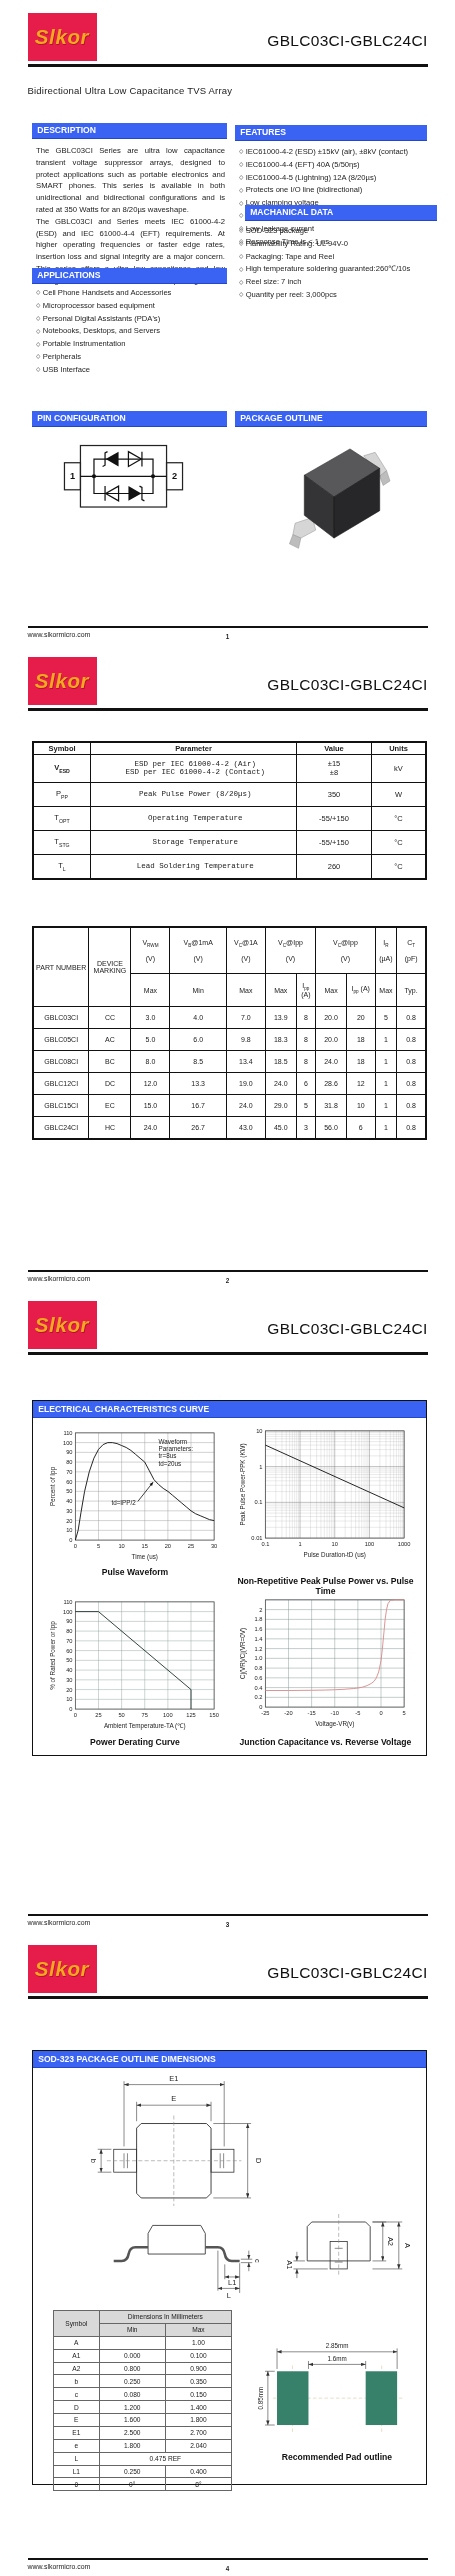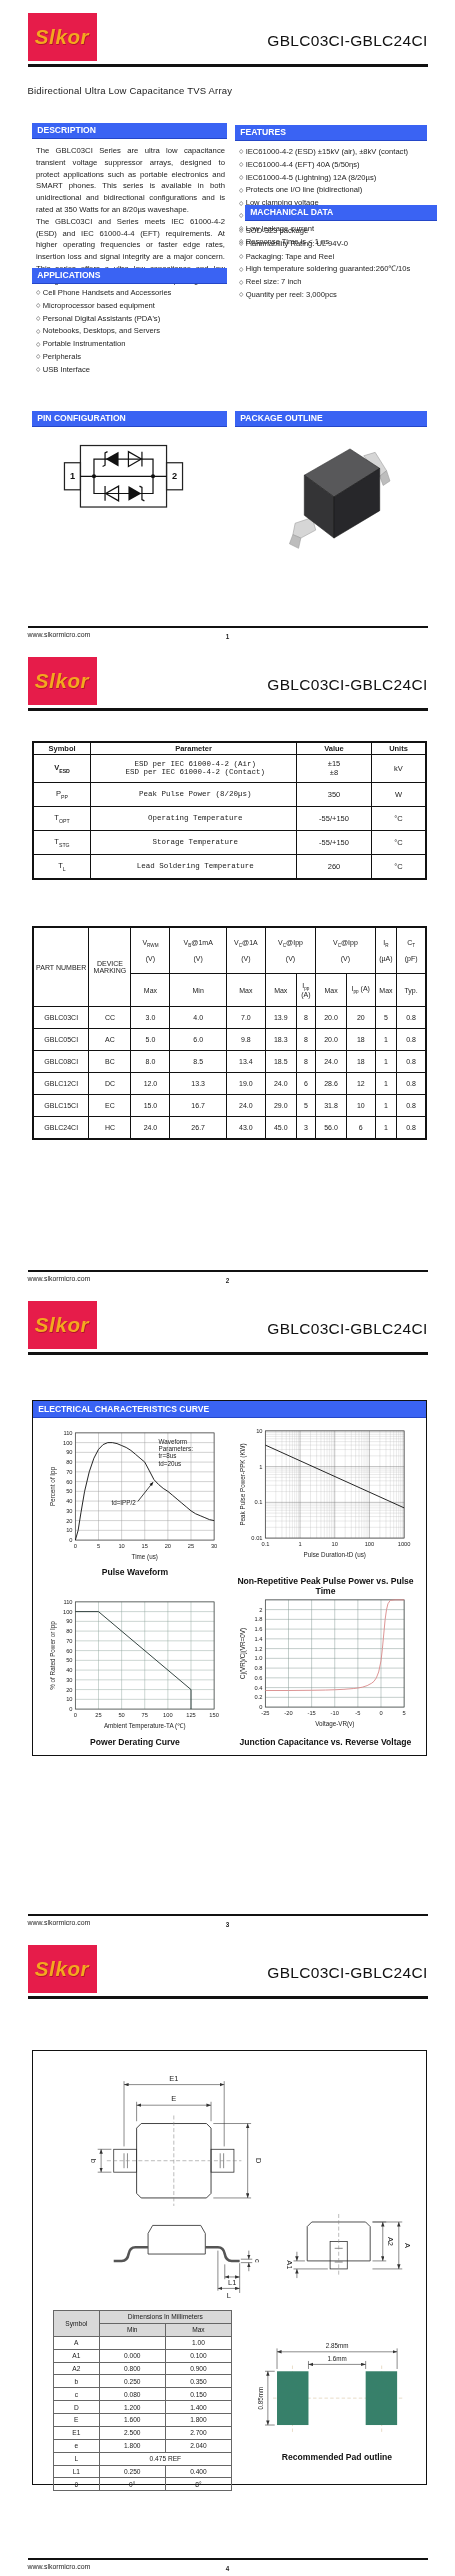--- a/index.html
+++ b/index.html
@@ -558,20 +558,21 @@
   </div>
 
   <div class="page">
     <div class="logo">
         <span>Slkor</span>
       </div>
     <div class="doc-title">GBLC03CI-GBLC24CI</div>
     <div class="hrule"></div>
 
     <div class="secbox" style="top:118px;height:435px;">
+      <div class="bar-in">SOD-323 PACKAGE OUTLINE DIMENSIONS</div>
 
       <svg class="abs" style="left:4.6px;top:20.6px;" width="385" height="237" viewBox="0 0 672 414">
         <defs>
           <marker id="m1" markerWidth="9" markerHeight="8" refX="8" refY="3" orient="auto-start-reverse">
             <path d="M0,0 L8,3 L0,6 z" fill="#333"></path>
           </marker>
         </defs>
         <g stroke="#333" stroke-width="1" fill="none">
 
           <polygon points="180,90 294,90 302,98 302,212 294,220 180,220 172,212 172,98" stroke-width="1.6"></polygon>

